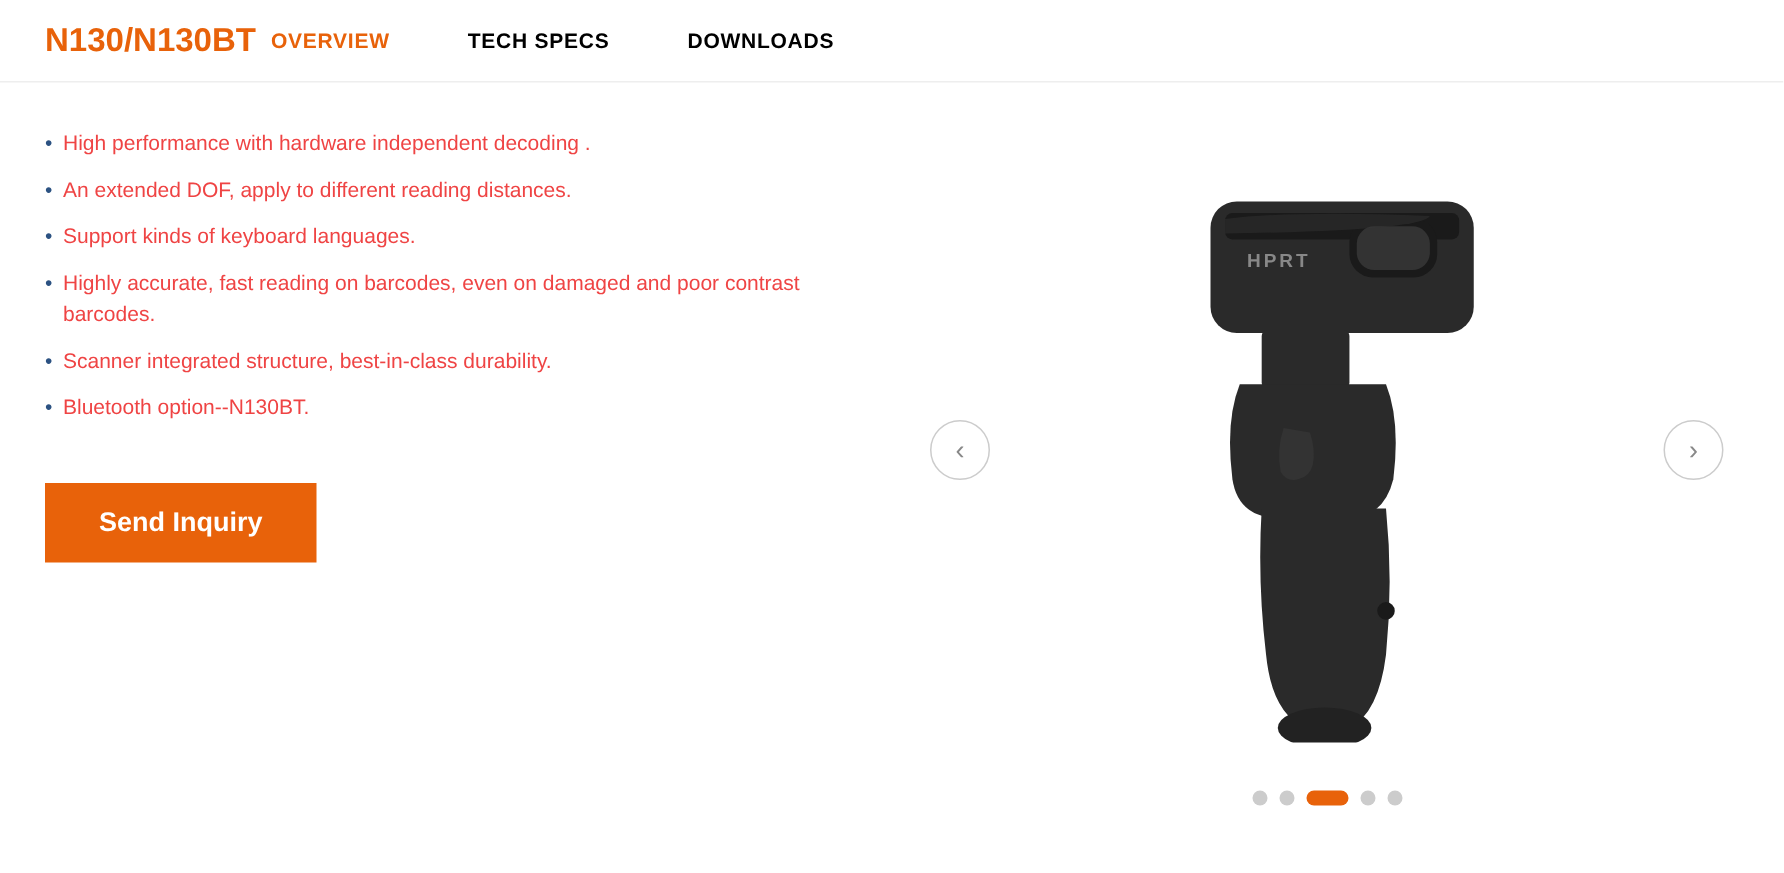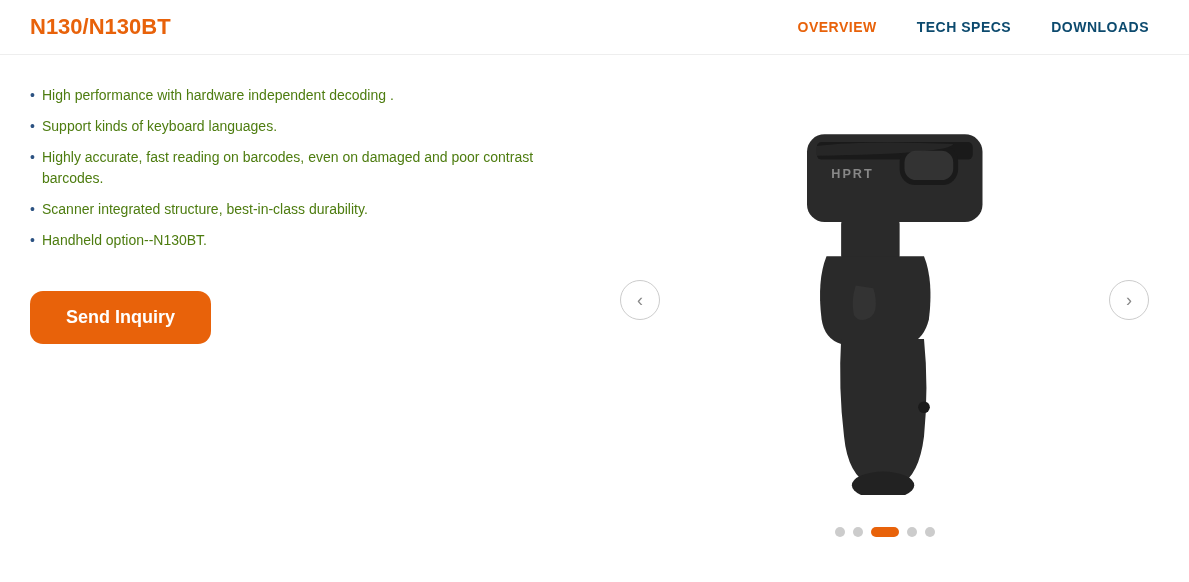--- a/index.html
+++ b/index.html
@@ -9,38 +9,38 @@
       color: #333;
       width: 1189px;
       min-height: 582px;
       overflow: hidden;
     }
 
     
     .header {
       display: flex;
       align-items: center;
-      justify-content: space-between;
       padding: 14px 40px 14px 30px;
       border-bottom: 1px solid #eee;
     }
     .header-title {
       font-size: 22px;
       font-weight: bold;
       color: #e8620a;
     }
     .nav {
       display: flex;
-      gap: 40px;
-      align-items: center;
+      gap: 52px;
+      align-items: center;
+      margin-left: 10px;
     }
     .nav-item {
       font-size: 14px;
       font-weight: 600;
-      color: #0c4a6e;
+      color: #000000;
       cursor: pointer;
       letter-spacing: 0.5px;
       text-transform: uppercase;
     }
     .nav-item.active {
       color: #e8620a;
     }
 
     
     .main {
@@ -59,41 +59,41 @@
       font-weight: bold;
       color: #e8620a;
       margin-bottom: 22px;
     }
     .features-list {
       list-style: none;
       margin-bottom: 30px;
     }
     .features-list li {
       font-size: 14px;
-      color: #4d7c0f;
+      color: #ef4444;
       margin-bottom: 10px;
       padding-left: 12px;
       position: relative;
       line-height: 1.5;
     }
     .features-list li::before {
       content: '•';
       position: absolute;
       left: 0;
       color: #2c5282;
     }
     .send-inquiry-btn {
       background: #e8620a;
       color: #fff;
       border: none;
       padding: 16px 36px;
       font-size: 18px;
       font-weight: 600;
       cursor: pointer;
-      border-radius: 13px;
+      border-radius: 0;
       margin-top: 10px;
     }
 
     
     .right-col {
       flex: 1;
       display: flex;
       flex-direction: column;
       align-items: center;
       position: relative;
@@ -165,24 +165,25 @@
     <span class="nav-item">TECH SPECS</span>
     <span class="nav-item">DOWNLOADS</span>
   </nav>
 </div>
 
 <div class="main">
 
   <div class="left-col">
     <ul class="features-list">
       <li>High performance with hardware independent decoding .</li>
+      <li>An extended DOF, apply to different reading distances.</li>
       <li>Support kinds of keyboard languages.</li>
       <li>Highly accurate, fast reading on barcodes, even on damaged and poor contrast barcodes.</li>
       <li>Scanner integrated structure, best-in-class durability.</li>
-      <li>Handheld option--N130BT.</li>
+      <li>Bluetooth option--N130BT.</li>
     </ul>
     <button class="send-inquiry-btn">Send Inquiry</button>
   </div>
 
   <div class="right-col">
     <div class="image-container">
 
       <div class="nav-arrow left">
         <span>‹</span>
       </div>

